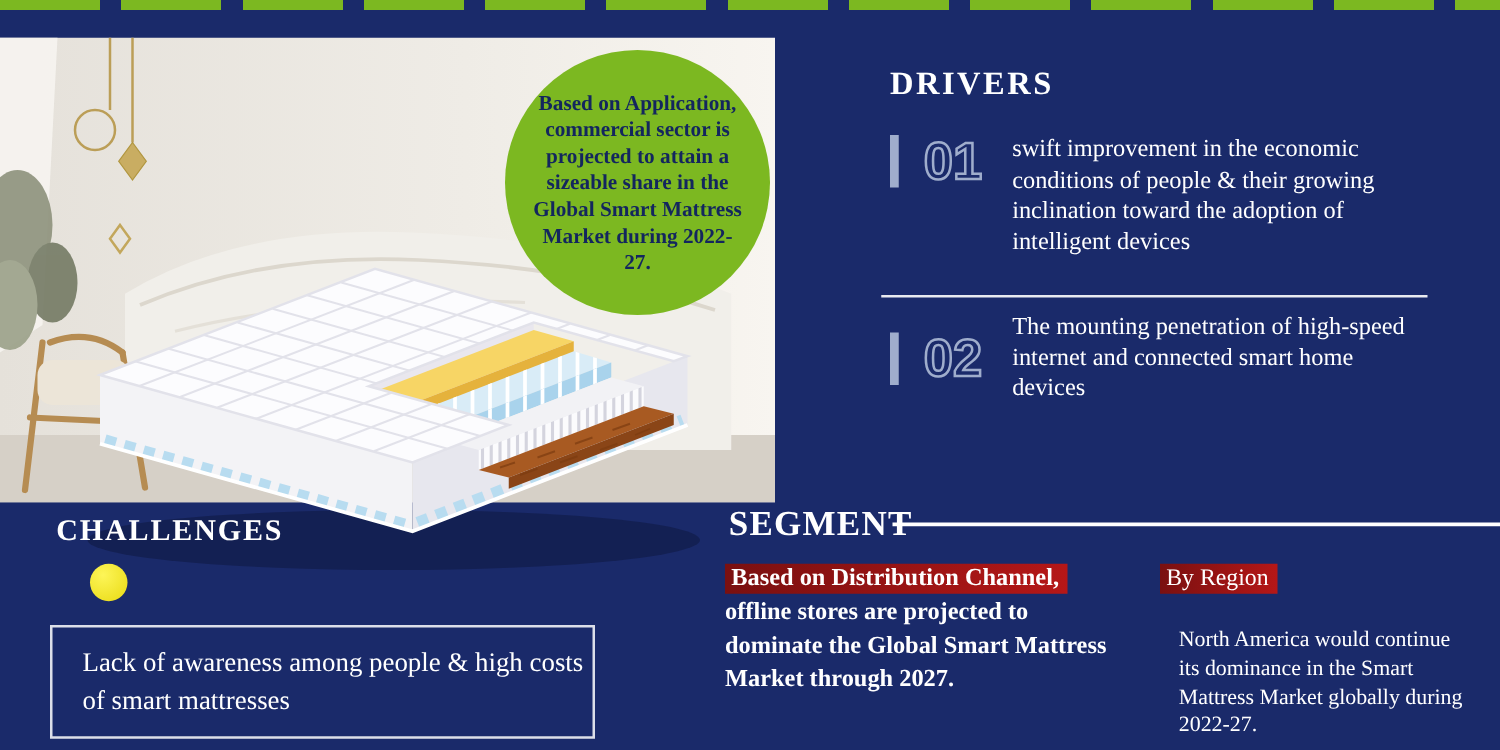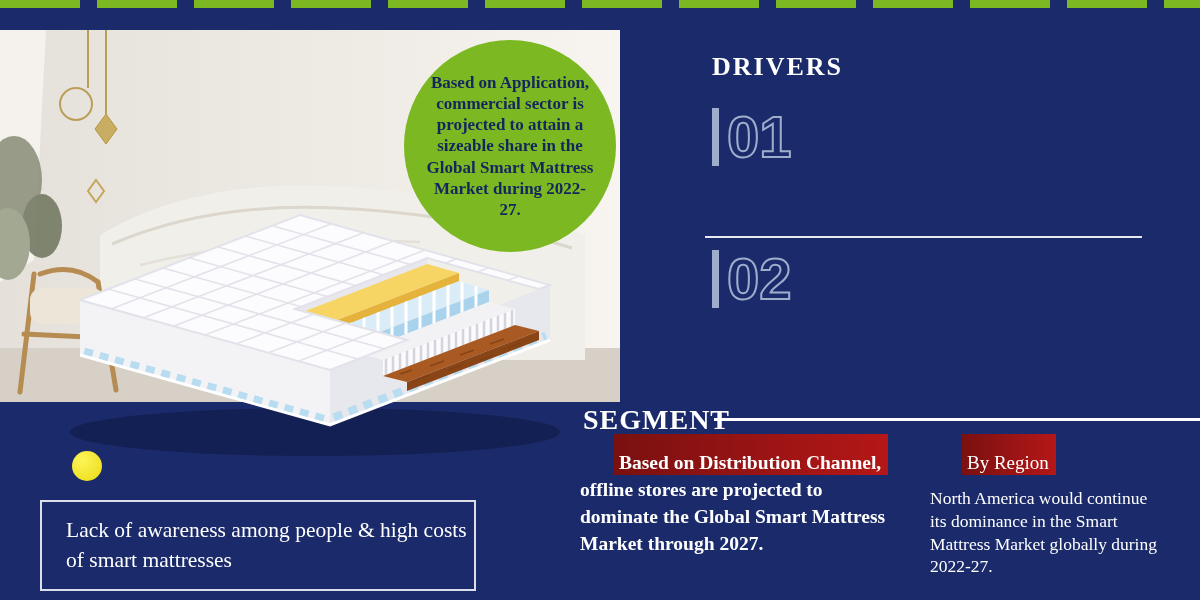--- a/index.html
+++ b/index.html
@@ -21,35 +21,35 @@
     background:#7cb821;z-index:3;display:flex;align-items:center;justify-content:center;
     text-align:center;padding:20px;box-sizing:border-box;
   }
   .callout-text{color:#13265e;font-size:17px;line-height:1.24;font-weight:600;}
   
   .drivers-title{position:absolute;left:712px;top:52px;font-size:26px;font-weight:bold;letter-spacing:2px;z-index:4;}
   .driver-item{position:absolute;display:flex;gap:24px;align-items:flex-start;z-index:4;}
   .driver-1{left:712px;top:108px;width:440px;}
   .driver-2{left:712px;top:250px;width:440px;align-items:center;}
   .driver-num{
-    border-left:7px solid #9fadcc;padding-left:8px;
+    border-left:7px solid #9fadcc;padding-left:20px;
     font-family:"Liberation Sans", sans-serif;
-    font-size:58px;font-weight:bold;line-height:1.0;
+    font-size:42px;font-weight:bold;line-height:1.0;
     color:#1a2a6a;-webkit-text-stroke:2px #9fadcc;
   }
   .driver-text{font-size:19.5px;line-height:1.26;width:330px;}
   .divider{position:absolute;left:705px;top:236px;width:437px;height:2px;background:rgba(255,255,255,.9);z-index:4;}
   
   .segment-title{position:absolute;left:583px;top:404px;font-size:28px;font-weight:bold;letter-spacing:1px;z-index:4;}
   .segment-line{position:absolute;left:714px;top:418px;width:486px;height:3px;background:#ffffff;z-index:4;}
   .segment-para{position:absolute;left:580px;top:450px;width:320px;font-size:19.5px;font-weight:bold;line-height:1.38;z-index:4;margin:0;}
-  .red-hl{background:linear-gradient(90deg,#7a1010,#b51717);padding:18px 7px 2px 5px;margin-left:34px;}
+  .red-hl{background:linear-gradient(90deg,#7a1010,#b51717);padding:1px 7px 2px 5px;}
   
   .region-label-wrap{position:absolute;left:928px;top:452px;z-index:4;font-size:19px;font-weight:normal;}
-  .region-text{position:absolute;left:930px;top:487px;width:238px;font-size:17.5px;line-height:1.3;z-index:4;margin:0;}
+  .region-text{position:absolute;left:930px;top:487px;width:238px;font-size:17.5px;line-height:1.3;z-index:4;margin:13px;}
   
   .challenges-title{position:absolute;left:45px;top:412px;font-size:24px;font-weight:bold;letter-spacing:1.5px;z-index:4;}
   .yellow-dot{
     position:absolute;left:72px;top:451px;width:30px;height:30px;border-radius:50%;z-index:4;
     background:radial-gradient(circle at 35% 30%,#fdf558,#e9da12);
   }
   .challenges-box{
     position:absolute;left:40px;top:480px;width:436px;height:91px;z-index:4;
     border:2px solid rgba(255,255,255,.85);box-sizing:border-box;
     display:flex;align-items:center;padding-left:24px;margin-top:20px;
@@ -220,35 +220,38 @@
   </div>
 
   <div class="callout">
     <div class="callout-text">Based on Application, commercial sector is projected to attain a sizeable share in the Global Smart Mattress Market during 2022-27.</div>
   </div>
 
   <div class="drivers-title">DRIVERS</div>
 
   <div class="driver-item driver-1">
     <div class="driver-num">01</div>
+    <div class="driver-text">swift improvement in the economic conditions of people &amp; their growing inclination toward the adoption of intelligent devices</div>
   </div>
 
   <div class="divider"></div>
 
   <div class="driver-item driver-2">
     <div class="driver-num">02</div>
+    <div class="driver-text">The mounting penetration of high-speed internet and connected smart home devices</div>
   </div>
 
   <div class="segment-title">SEGMENT</div>
   <div class="segment-line"></div>
   <p class="segment-para"><span class="red-hl">Based on Distribution Channel,</span> <span>offline stores are projected to dominate the Global Smart Mattress Market through 2027.</span></p>
 
   <div class="region-label-wrap">
     <span class="red-hl">By Region</span>
   </div>
   <p class="region-text">North America would continue its dominance in the Smart Mattress Market globally during 2022-27.</p>
 
+  <div class="challenges-title">CHALLENGES</div>
   <div class="yellow-dot"></div>
   <div class="challenges-box">
     <div class="challenges-text">Lack of awareness among people &amp; high costs of smart mattresses</div>
   </div>
 
 </div>
 
 </body></html>

